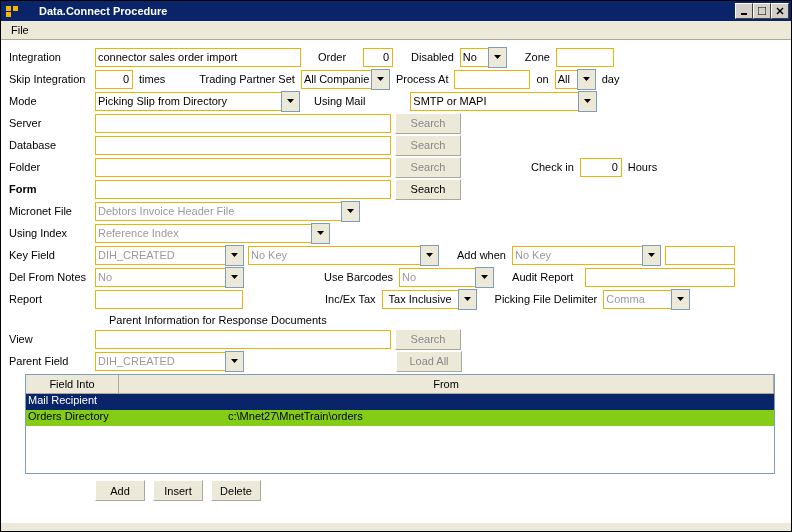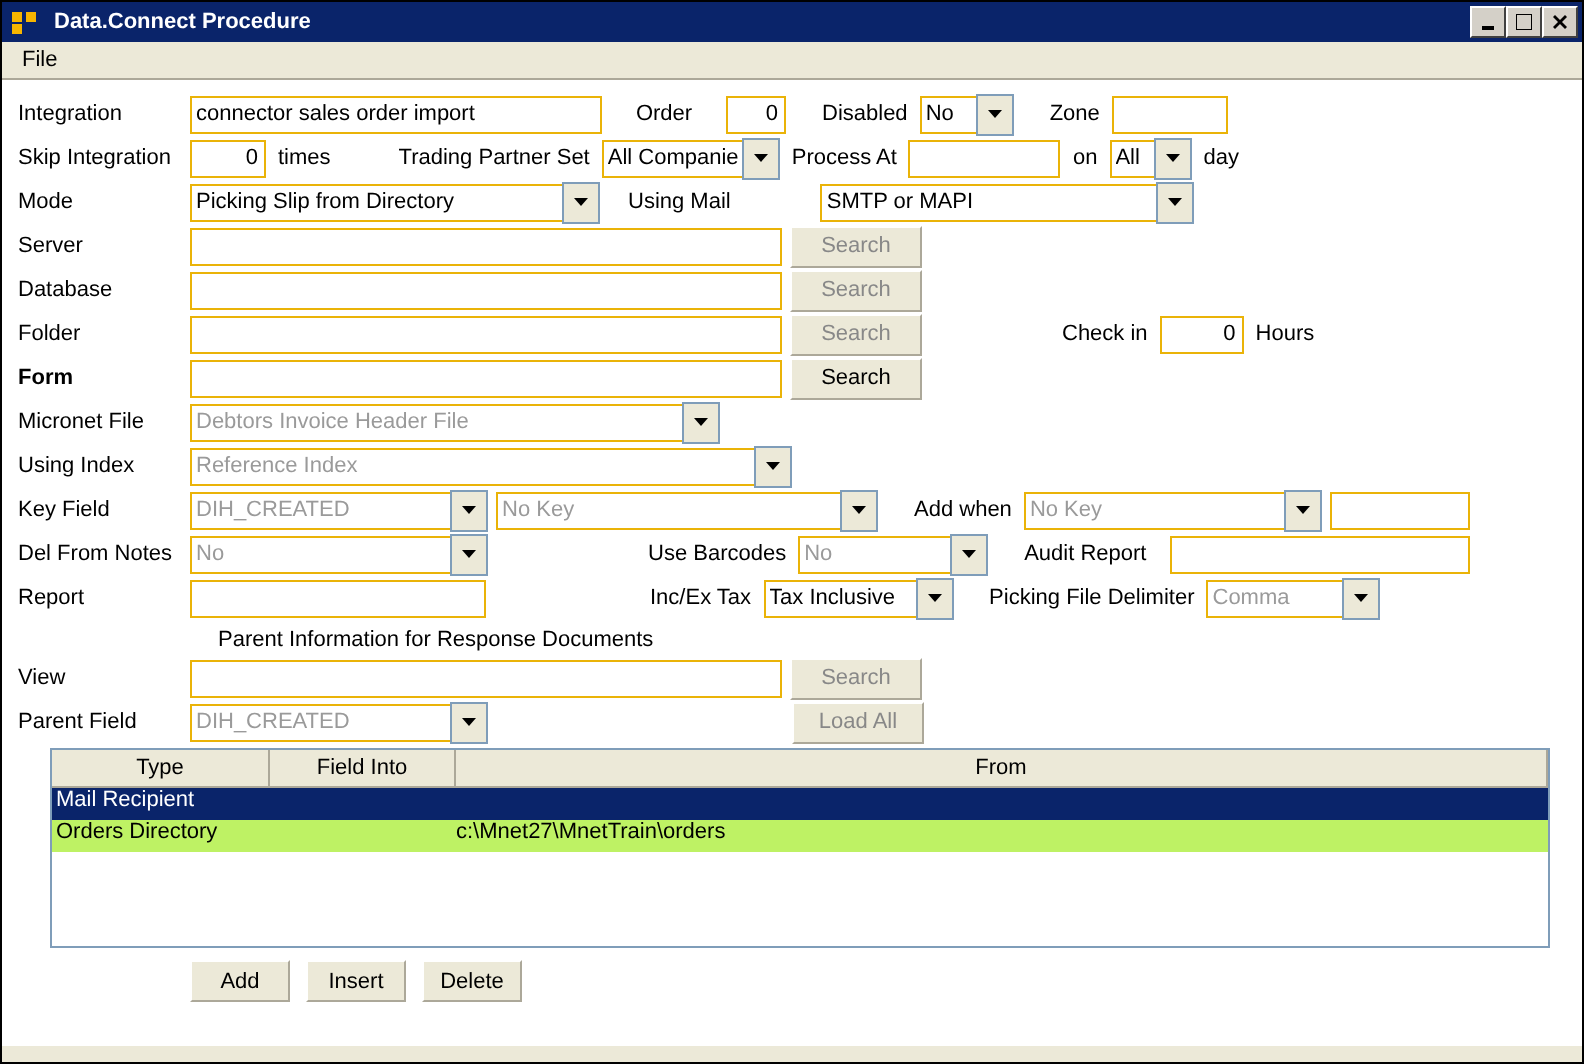--- a/index.html
+++ b/index.html
@@ -1,18 +1,18 @@
 <!DOCTYPE html>
 <html><head>
 <meta charset="utf-8">
 <style>
 html,body{margin:0;padding:0;font-family:Tahoma,Arial,sans-serif;font-size:11px;color:#000;background:#fff}
 .window{width:792px;height:532px;border:1px solid #000;box-sizing:border-box;background:#ece9d8;display:flex;flex-direction:column}
 .titlebar{height:20px;background:linear-gradient(#0a246a,#0a246a);color:#fff;display:flex;align-items:center;padding:0 2px;justify-content:space-between}
-.titlebar .title{font-weight:bold;padding-left:2px;display:flex;align-items:center;gap:8px}
+.titlebar .title{font-weight:bold;padding-left:2px;display:flex;align-items:center;gap:20px}
 .title-icon{width:14px;height:14px;display:inline-block}
 .winbtns{display:flex;gap:0}
 .winbtn{width:16px;height:14px;background:#d4d0c8;border:1px solid #fff;border-right-color:#404040;border-bottom-color:#404040;display:flex;align-items:center;justify-content:center;font-size:10px;font-family:Marlett,Arial;line-height:1;cursor:pointer}
 .menubar{height:18px;background:#ece9d8;border-bottom:1px solid #aca899;display:flex;align-items:center;padding-left:4px}
 .menuitem{padding:2px 6px;cursor:pointer}
 .client{flex:1;background:#fff;position:relative;padding:6px 8px 4px 8px;overflow:hidden}
 .row{display:flex;align-items:center;height:22px}
 .lbl{width:86px;color:#000}
 .lbl2{color:#000;padding:0 6px}
 input.txt,select.sel{font:11px Tahoma,Arial;box-sizing:border-box;height:19px;border:1px solid #eab308;background:#fff;padding:1px 2px}
@@ -20,21 +20,21 @@
 .txt.small{width:44px;text-align:right;padding-right:3px}
 .btn{height:21px;min-width:66px;font:11px Tahoma,Arial;background:#ece9d8;border:1px solid #aca899;border-top-color:#fff;border-left-color:#fff;cursor:pointer;padding:0 6px}
 .section-label{color:#000;margin:4px 0 2px 100px}
 .grid-wrap{margin:2px 8px 4px 16px;border:1px solid #7f9db9;height:98px;background:#fff;display:flex;flex-direction:column}
 .ghead{display:flex;background:#ece9d8;border-bottom:1px solid #aca899;height:18px}
 .ghead .gh{border-right:1px solid #aca899;text-align:center;line-height:18px}
 .gbody{flex:1;overflow:auto}
 .grow{display:flex;height:16px}
 .grow.sel{background:#0a246a;color:#fff}
 .grow .gc{box-sizing:border-box;padding:0 2px;overflow:hidden;white-space:nowrap}
-.grow.alt{background:#bef264}
+.grow.alt{background:#84cc16}
 .col-type{width:108px}
 .col-into{width:92px}
 .col-from{flex:1}
 .btnrow{display:flex;gap:8px;margin:6px 0 4px 86px}
 .statusbar{height:8px;background:#ece9d8;border-top:1px solid #fff}
 select.sel.disabled, input.txt.disabled{color:#9a9a9a;background:#fff}
 
 .combo{display:flex;align-items:center}
 .combo input{border-right:none}
 .combo .dd{width:17px;height:19px;background:#ece9d8;border:1px solid #7f9db9;border-left:1px solid #7f9db9;display:flex;align-items:center;justify-content:center;cursor:pointer}
@@ -180,21 +180,21 @@
             <svg viewBox="0 0 7 4">
               <polygon points="0,0 7,0 3.5,4" fill="#000"></polygon>
             </svg>
           </span>
       </div>
     </div>
 
     <div class="row">
       <span class="lbl">Using Index</span>
       <div class="combo">
-        <input class="txt disabled" readonly="" style="width: 282px;" value="Reference Index">
+        <input class="txt disabled" readonly="" style="width: 216px;" value="Reference Index">
         <span class="dd">
             <svg viewBox="0 0 7 4">
               <polygon points="0,0 7,0 3.5,4" fill="#000"></polygon>
             </svg>
           </span>
       </div>
     </div>
 
     <div class="row">
       <span class="lbl">Key Field</span>
@@ -247,21 +247,21 @@
       </div>
       <span class="lbl2" style="padding-left:18px">Audit Report</span>
       <input class="txt" style="width: 150px; margin-left: 6px;" value="">
     </div>
 
     <div class="row">
       <span class="lbl">Report</span>
       <input class="txt" style="width: 148px;" value="">
       <span class="lbl2" style="padding-left:82px">Inc/Ex Tax</span>
       <div class="combo">
-        <input class="txt" style="width: 76px;" value="Tax Inclusive">
+        <input class="txt" style="width: 76px; text-align: center;" value="Tax Inclusive">
         <span class="dd">
             <svg viewBox="0 0 7 4">
               <polygon points="0,0 7,0 3.5,4" fill="#000"></polygon>
             </svg>
           </span>
       </div>
       <span class="lbl2" style="padding-left:18px">Picking File Delimiter</span>
       <div class="combo">
         <input class="txt disabled" readonly="" style="width: 68px;" value="Comma">
         <span class="dd">
@@ -289,21 +289,20 @@
               <polygon points="0,0 7,0 3.5,4" fill="#000"></polygon>
             </svg>
           </span>
       </div>
       <span style="width:152px"></span>
       <button class="btn" style="color:#888">Load All</button>
     </div>
 
     <div class="grid-wrap">
       <div class="ghead">
-        <div class="gh col-type">Type</div>
         <div class="gh col-into">Field Into</div>
         <div class="gh col-from">From</div>
       </div>
       <div class="gbody" id="gbody">
           <div class="grow sel">
             <div class="gc col-type">Mail Recipient</div>
             <div class="gc col-into"></div>
           </div>
           <div class="grow alt">
             <div class="gc col-type">Orders Directory</div>

